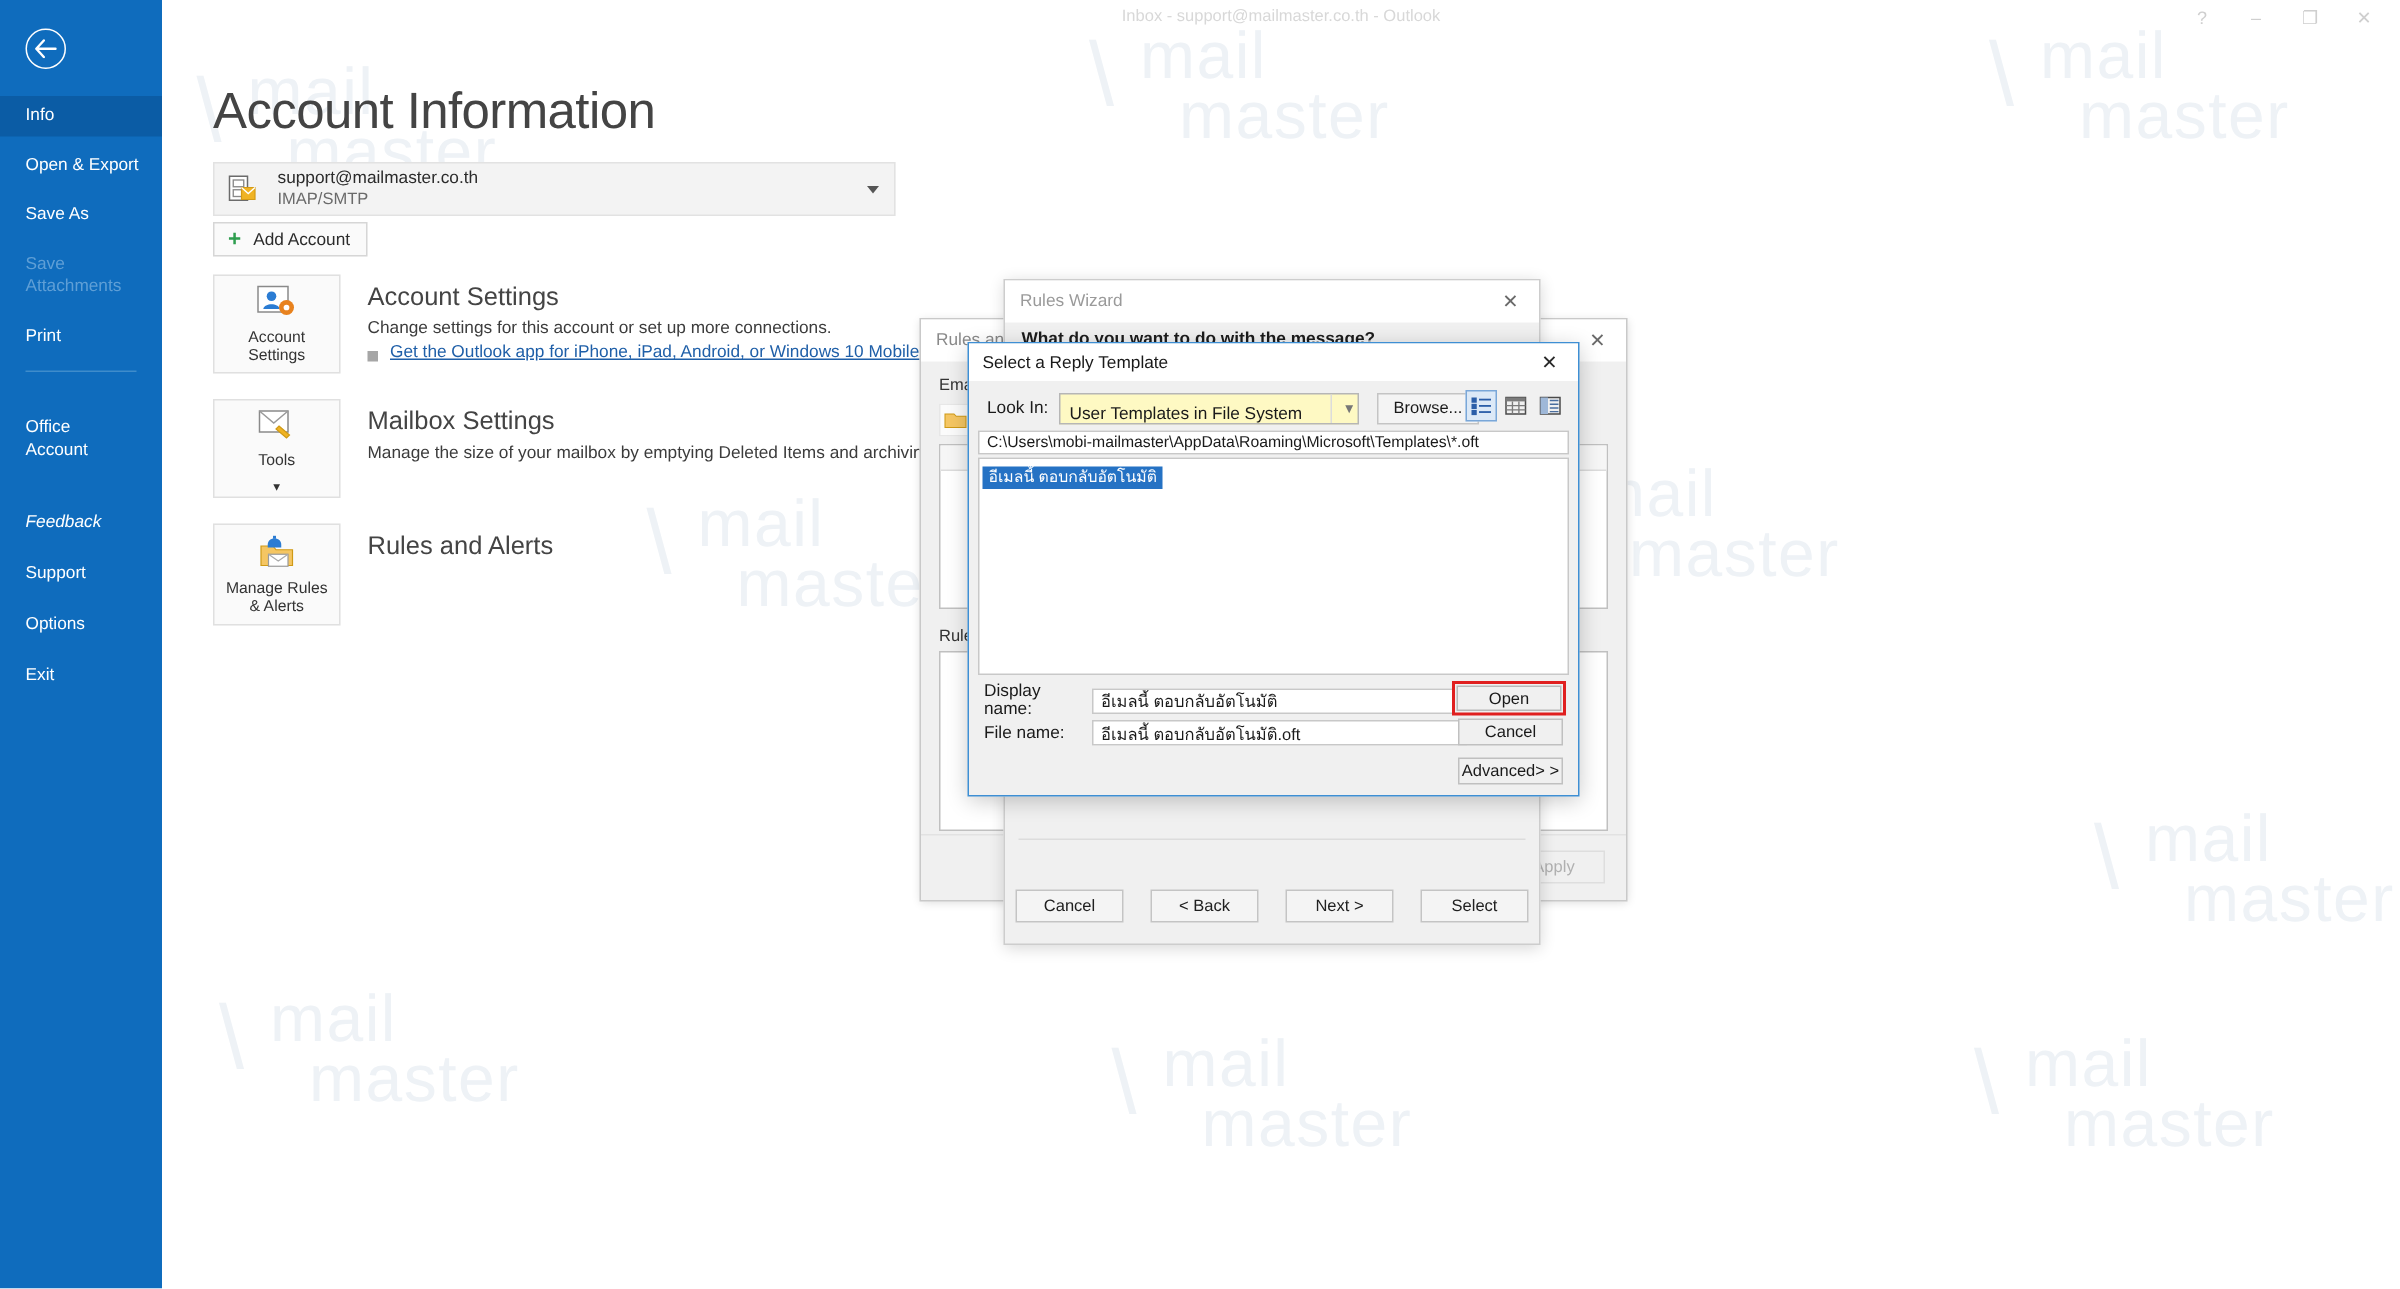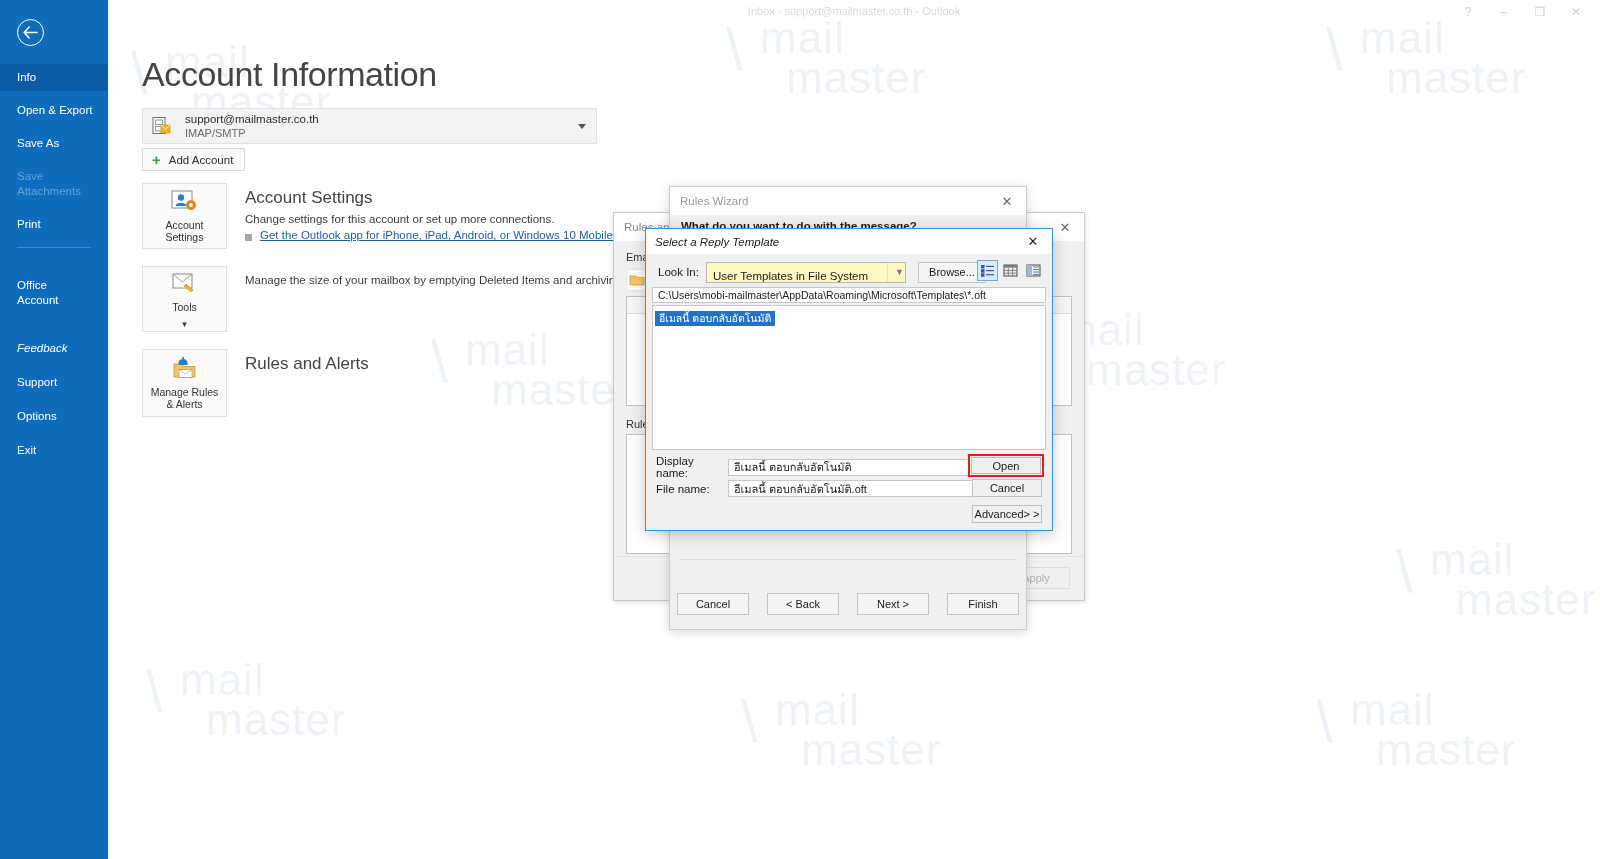--- a/index.html
+++ b/index.html
@@ -219,21 +219,21 @@
   }
 
   
   #reply-tpl {
     left: 645px; top: 228px; width: 408px; height: 303px;
     background: #f0f0f0; border: 1px solid #3e8fd4;
     box-shadow: 0 3px 14px rgba(0,0,0,0.22);
     z-index: 30;
   }
   #reply-tpl .dlg-titlebar { height: 25px; }
-  #reply-tpl .dlg-title { color: #1a1a1a; font-size: 11.5px; padding-left: 9px; font-style: italic; }
+  #reply-tpl .dlg-title { color: #1a1a1a; font-size: 11.5px; padding-left: 9px; }
   #reply-tpl .dlg-x { height: 25px; color: #2a2a2a; }
 
   .rt-row1 {
     position: absolute; left: 12px; top: 32px; right: 10px; height: 22px;
     display: flex; align-items: center;
   }
   .rt-lbl { font-size: 11.5px; color: #1a1a1a; width: 48px; }
   .rt-combo {
     width: 200px; height: 21px; background: #fef9c3; border: 1px solid #b6b6b6;
     display: flex; align-items: flex-end; position: relative; cursor: pointer;
@@ -469,20 +469,21 @@
           <svg width="30" height="27" viewBox="0 0 30 27" aria-hidden="true">
             <rect x="3" y="3" width="19" height="14" fill="#ffffff" stroke="#8a8a8a" stroke-width="1"></rect>
             <path d="M3 3 L12.5 11 L22 3" fill="none" stroke="#9a9a9a" stroke-width="1"></path>
             <path d="M16 13 L23 19 L21 21 L14 15 Z" fill="#f0b323" stroke="#cf9a16" stroke-width="0.8"></path>
           </svg>
         </div>
         <div class="lbl">Tools</div>
         <div class="lbl" style="font-size:9px; line-height:8px; margin-top:7px;">▾</div>
       </div>
       <div class="row-text">
+        <div class="row-h">Mailbox Settings</div>
         <div class="row-d">Manage the size of your mailbox by emptying Deleted Items and archiving.</div>
       </div>
     </div>
 
     <div class="info-row" style="top:349px;">
       <div class="big-btn" style="height:68px;">
         <div class="glyph">
           <svg width="30" height="27" viewBox="0 0 30 27" aria-hidden="true">
             <path d="M4 8 L12 8 L14 10.5 L25 10.5 L25 21 L4 21 Z" fill="#f5c663" stroke="#cf9a16" stroke-width="0.8"></path>
             <rect x="9" y="13.5" width="13" height="8" fill="#ffffff" stroke="#9a9a9a" stroke-width="0.8"></rect>
@@ -541,21 +542,21 @@
       <div class="dlg-x">✕</div>
     </div>
     <div class="rw-q">What do you want to do with the message?</div>
     <div class="rw-panel1"></div>
     <div class="rw-panel2"></div>
     <div class="rw-sep"></div>
     <div class="rw-btns">
       <div class="btn">Cancel</div>
       <div class="btn">&lt; Back</div>
       <div class="btn">Next &gt;</div>
-      <div class="btn">Finish</div>
+      <div class="btn">Select</div>
     </div>
   </div>
 
   <div class="dlg" id="reply-tpl">
     <div class="dlg-titlebar">
       <div class="dlg-title">Select a Reply Template</div>
       <div class="dlg-x">✕</div>
     </div>
 
     <div class="rt-row1">

